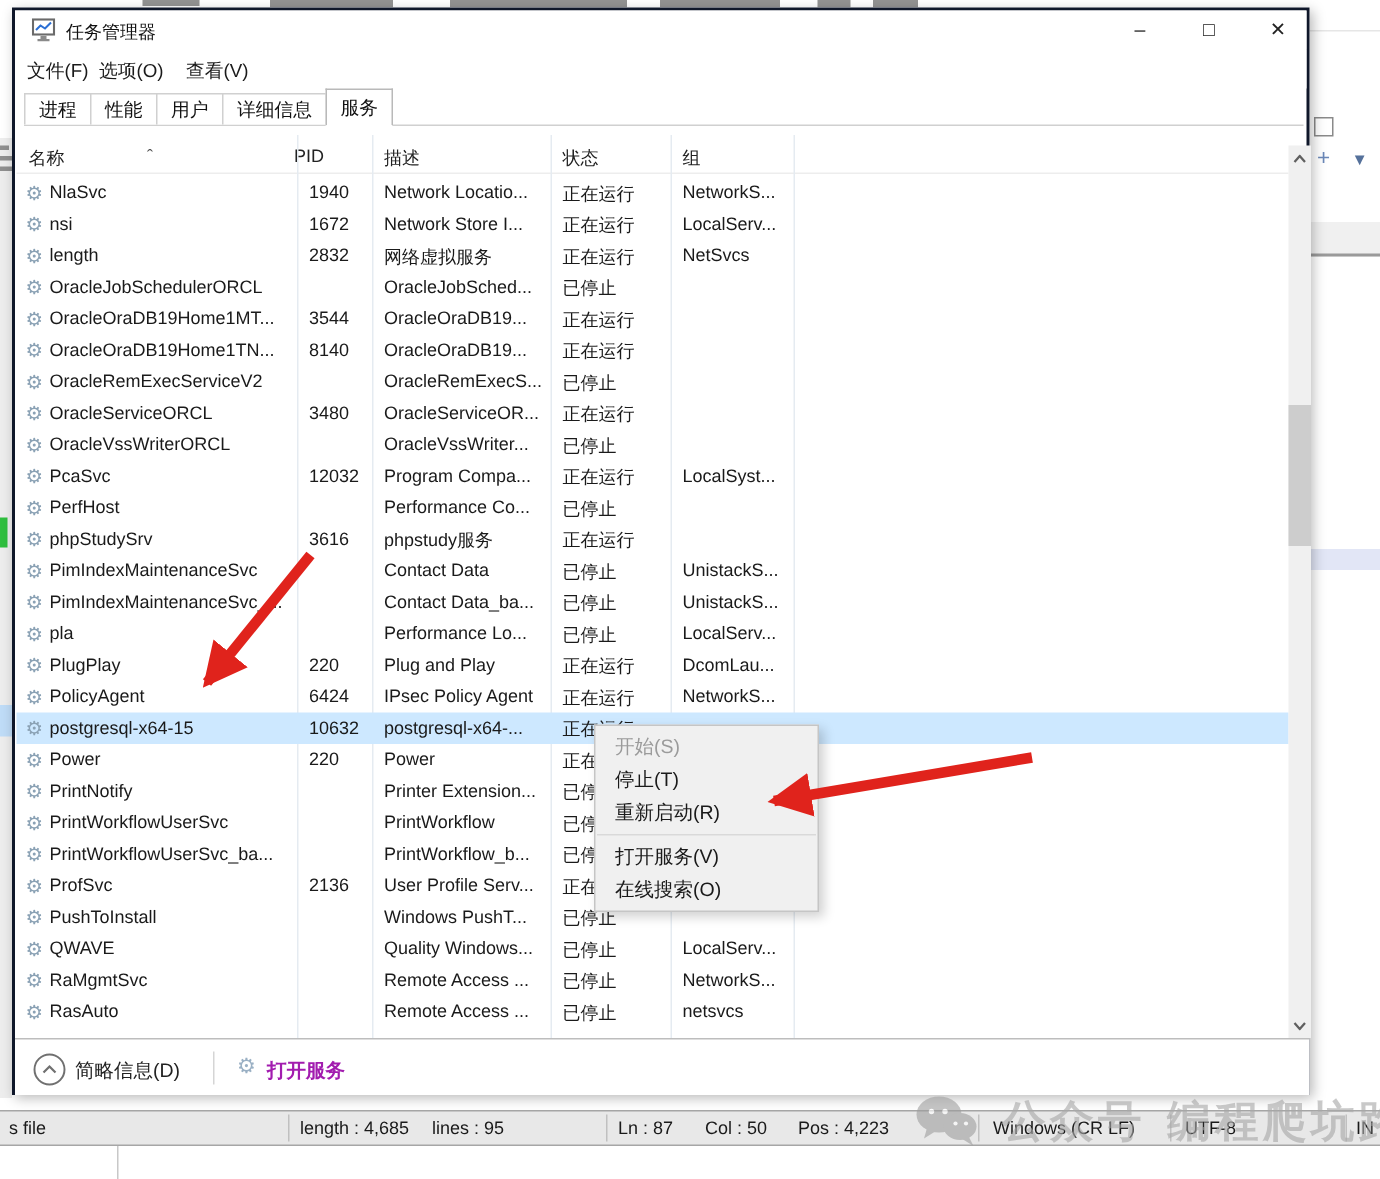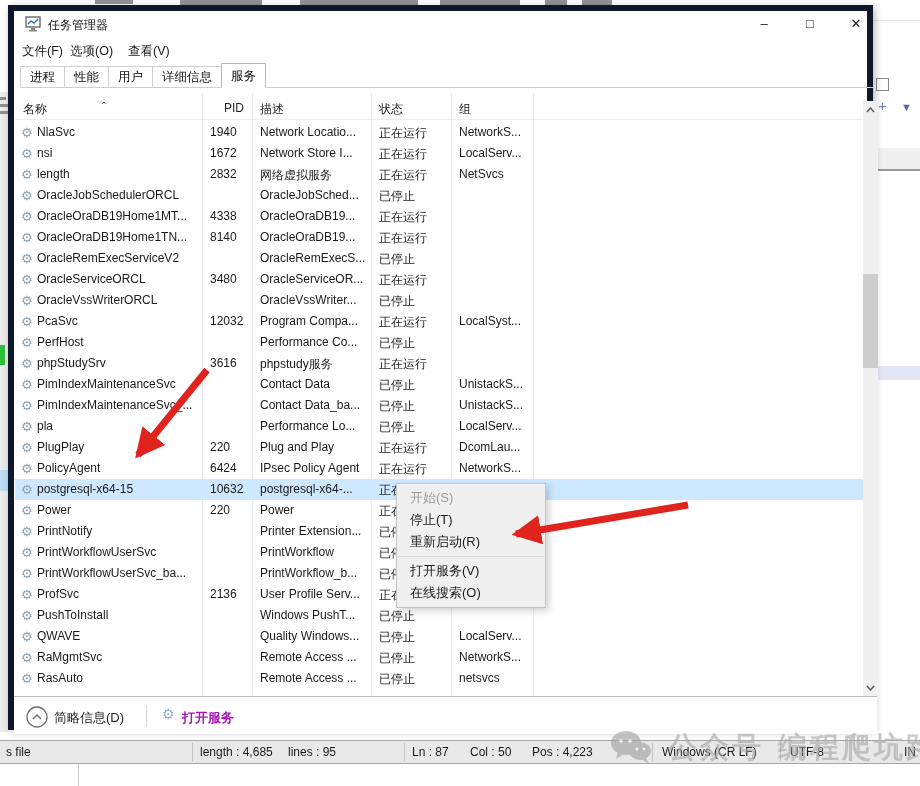--- a/index.html
+++ b/index.html
@@ -13,21 +13,21 @@
   .green-mark { position:absolute; left:0; top:345px; width:5px; height:20px; background:#2fbf3f; }
   .blue-mark { position:absolute; left:0; top:470px; width:8px; height:21px; background:#bfdcf7; }
   .bg-line { position:absolute; background:#e6e6e6; }
   .bg-checkbox { position:absolute; left:876px; top:78px; width:13px; height:13px; border:1px solid #8a8a8a; background:#fff; }
   .bg-plus { position:absolute; left:878px; top:97px; color:#6b88b8; font-size:15px; }
   .bg-tri { position:absolute; left:901px; top:101px; color:#55719b; font-size:11px; }
   .bg-band { position:absolute; left:873px; top:148px; width:47px; height:23px; background:#f0f0f0; border-bottom:2px solid #9a9a9a; }
   .bg-lav { position:absolute; left:873px; top:366px; width:47px; height:14px; background:#e2e6f6; }
 
   
-  .tm-window { position:absolute; left:8px; top:5px; width:865px; height:725px; background:#fff; border:6px solid #0f172a; box-shadow:2px 2px 8px rgba(0,0,0,.28); z-index:10; }
+  .tm-window { position:absolute; left:8px; top:5px; width:865px; height:725px; background:#fff; border:2px solid #0f172a; box-shadow:2px 2px 8px rgba(0,0,0,.28); z-index:10; }
   .titlebar { position:absolute; left:0; top:0; width:100%; height:26px; background:#fff; }
   .title-text { position:absolute; left:34px; top:6px; font-size:12px; color:#111; }
   .winbtn { position:absolute; top:0; height:26px; width:44px; text-align:center; line-height:26px; font-size:13px; color:#222; }
   .menubar { position:absolute; left:0; top:26px; width:100%; height:26px; background:#fff; font-size:12.5px; }
   .menubar span { position:absolute; top:6px; }
 
   .tabstrip { position:absolute; left:6px; top:51px; width:853px; height:26px; border-bottom:1px solid #d0d0d0; display:flex; align-items:flex-end; }
   .tab { height:21px; line-height:20px; padding:0 9px; font-size:12.5px; background:#fff; border:1px solid #d0d0d0; border-bottom:none; margin-right:-1px; color:#111; }
   .tabsel { height:25px; line-height:24px; margin-bottom:-1px; background:#fff; position:relative; z-index:2; border:1px solid #b9b9b9; border-bottom:1px solid #fff; }
 
@@ -139,21 +139,21 @@
       <div class="tab">进程</div>
       <div class="tab">性能</div>
       <div class="tab">用户</div>
       <div class="tab">详细信息</div>
       <div class="tab tabsel">服务</div>
     </div>
 
   <div class="thead">
     <span style="left:8px">名称</span>
     <span class="sortcaret">ˆ</span>
-    <span style="left:209px">PID</span>
+    <span style="left:185px">PID</span>
     <span style="left:245px">描述</span>
     <span style="left:364px">状态</span>
     <span style="left:444px">组</span>
   </div>
 
   <div class="gridline" style="left:188px"></div>
   <div class="gridline" style="left:238px"></div>
   <div class="gridline" style="left:357px"></div>
   <div class="gridline" style="left:437px"></div>
   <div class="gridline" style="left:519px"></div>
@@ -187,21 +187,21 @@
         <span class="gear">⚙</span>
         <span class="c cn">OracleJobSchedulerORCL</span>
         <span class="c cp"></span>
         <span class="c cd">OracleJobSched...</span>
         <span class="c cs">已停止</span>
         <span class="c cg"></span>
       </div>
       <div class="trow" style="top: 195px;">
         <span class="gear">⚙</span>
         <span class="c cn">OracleOraDB19Home1MT...</span>
-        <span class="c cp">4338</span>
+        <span class="c cp">3544</span>
         <span class="c cd">OracleOraDB19...</span>
         <span class="c cs">正在运行</span>
         <span class="c cg"></span>
       </div>
       <div class="trow" style="top: 216px;">
         <span class="gear">⚙</span>
         <span class="c cn">OracleOraDB19Home1TN...</span>
         <span class="c cp">8140</span>
         <span class="c cd">OracleOraDB19...</span>
         <span class="c cs">正在运行</span>

